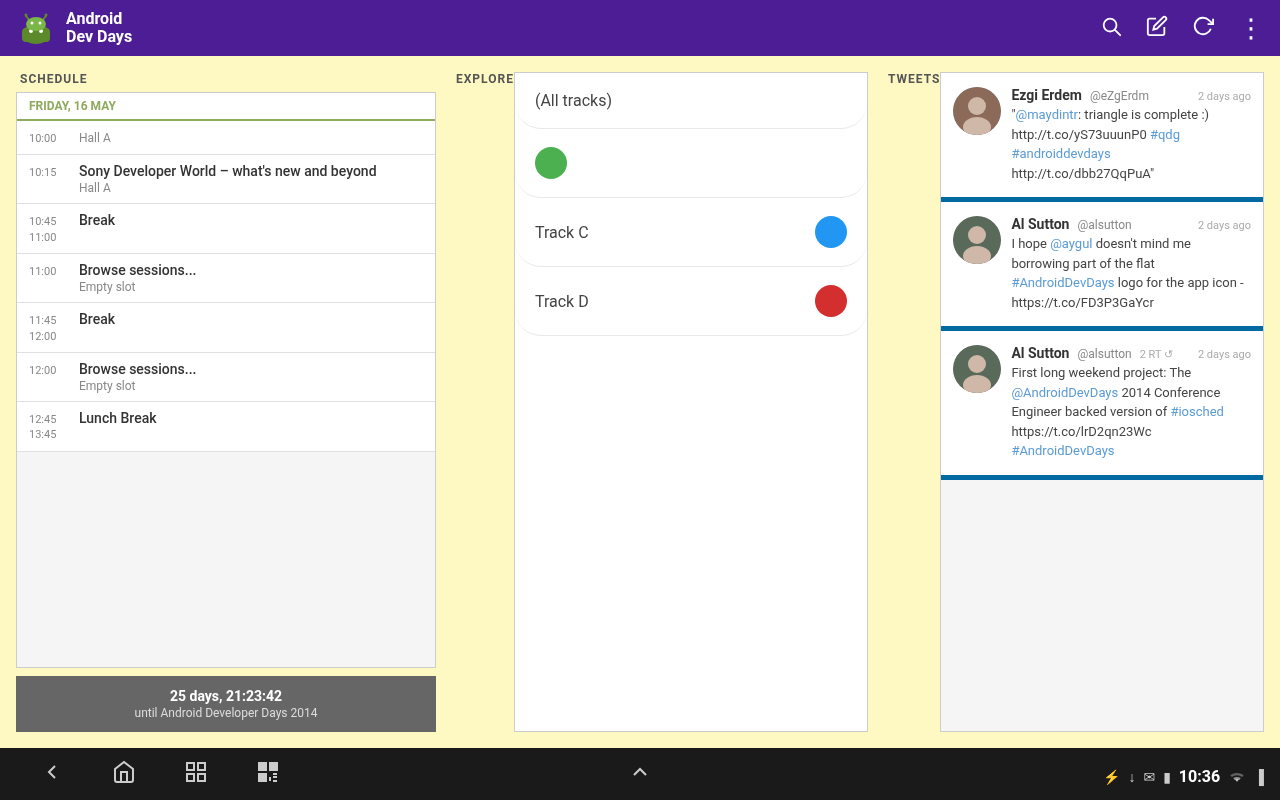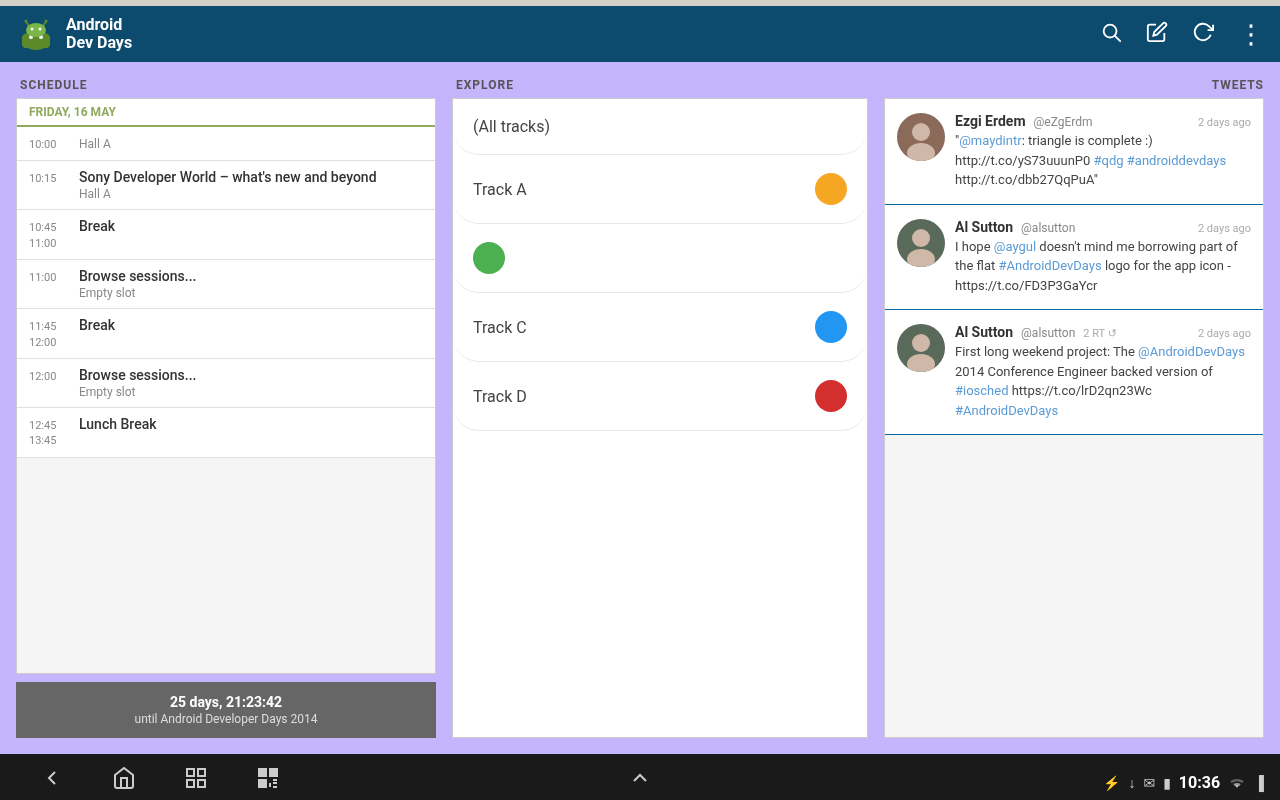--- a/index.html
+++ b/index.html
@@ -9,26 +9,25 @@
       font-family: 'Roboto', Arial, sans-serif;
       background: #d4d0c8;
       overflow: hidden;
       position: relative;
     }
 
     
     #top-bar {
       width: 100%;
       height: 56px;
-      background: #0c4a6e;
+      background: #4c1d95;
       display: flex;
       align-items: center;
       padding: 0 16px;
       position: relative;
-      margin-top: 6px;
     }
     #app-logo {
       display: flex;
       align-items: center;
       gap: 10px;
     }
     #logo-icon {
       width: 40px;
       height: 40px;
     }
@@ -43,21 +42,21 @@
       color: #fff;
       font-size: 22px;
       cursor: pointer;
     }
 
     
     #main {
       width: 100%;
       height: 692px; 
       display: flex;
-      background: #c4b5fd;
+      background: #fef9c3;
       padding: 16px;
       gap: 16px;
     }
 
     
     #schedule-panel {
       width: 420px;
       display: flex;
       flex-direction: column;
       gap: 0;
@@ -129,21 +128,21 @@
     #countdown-sub {
       font-size: 12px;
       color: #ddd;
       margin-top: 2px;
     }
 
     
     #explore-panel {
       flex: 1;
       display: flex;
-      flex-direction: column;
+      flex-direction: row;
     }
     #explore-header {
       font-size: 12px;
       font-weight: bold;
       color: #555;
       letter-spacing: 1px;
       margin-bottom: 6px;
       padding-left: 4px;
     }
     #explore-list {
@@ -167,41 +166,40 @@
     .track-dot {
       width: 32px;
       height: 32px;
       border-radius: 50%;
     }
 
     
     #tweets-panel {
       width: 380px;
       display: flex;
-      flex-direction: column;
-      align-items: flex-end;
+      flex-direction: row;
     }
     #tweets-header {
       font-size: 12px;
       font-weight: bold;
       color: #555;
       letter-spacing: 1px;
       margin-bottom: 6px;
       padding-left: 4px;
     }
     #tweets-list {
       background: #f5f5f5;
       border: 1px solid #ccc;
       flex: 1;
       overflow: hidden;
     }
     .tweet-item {
       display: flex;
       padding: 14px 12px;
-      border-bottom: 1px solid #0369a1;
+      border-bottom: 5px solid #0369a1;
       background: #fff;
       gap: 10px;
     }
     .tweet-avatar {
       width: 48px;
       height: 48px;
       border-radius: 50%;
       flex-shrink: 0;
       overflow: hidden;
       background: #999;
@@ -393,24 +391,20 @@
       <div id="countdown-sub">until Android Developer Days 2014</div>
     </div>
   </div>
 
   <div id="explore-panel">
     <div id="explore-header">EXPLORE</div>
     <div id="explore-list">
       <div id="explore-items-container">
           <div class="explore-item">
             <span class="explore-item-label">(All tracks)</span>
-          </div>
-          <div class="explore-item">
-            <span class="explore-item-label">Track A</span>
-            <div class="track-dot" style="background: rgb(245, 166, 35);"></div>
           </div>
           <div class="explore-item">
             <div class="track-dot" style="background: rgb(76, 175, 80);"></div>
           </div>
           <div class="explore-item">
             <span class="explore-item-label">Track C</span>
             <div class="track-dot" style="background: rgb(33, 150, 243);"></div>
           </div>
           <div class="explore-item">
             <span class="explore-item-label">Track D</span>

